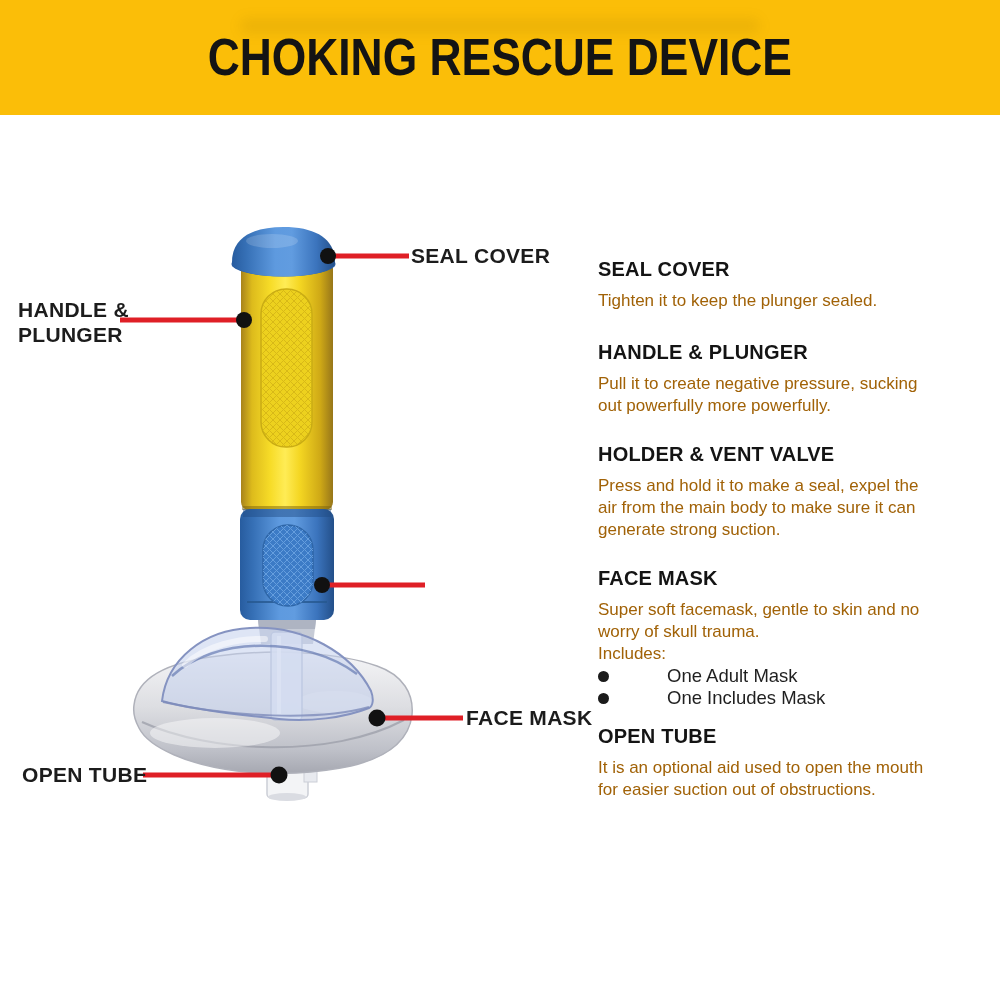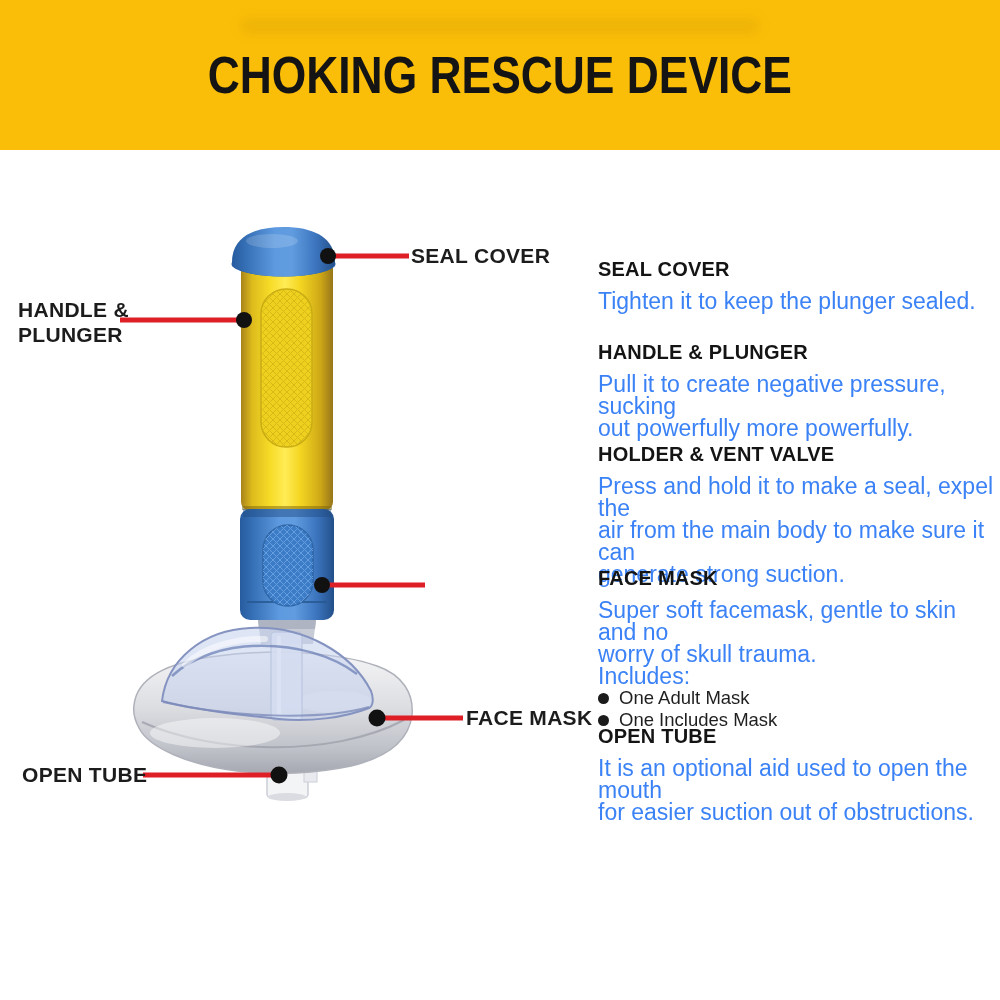--- a/index.html
+++ b/index.html
@@ -2,21 +2,21 @@
 <html style="--banner-yellow: #FBBE08; --title-black: #141414; --accent-red: #DF1F26; --text-black: #1F1F1F; --device-yellow: #F6D81F; --device-blue: #3D7CC4; --mask-silver: #C9CBD2; --dot-black: #111111;"><head>
 <meta charset="utf-8">
 <style>
   html,body{margin:0;padding:0;background:#ffffff;}
   .stage{
     position:relative;width:1000px;height:1000px;background:#ffffff;overflow:hidden;
     font-family:"Liberation Sans", sans-serif;color:var(--text-black,#1f1f1f);
   }
   
   .banner{
-    position:absolute;top:0;left:0;width:1000px;height:150px;
+    position:absolute;top:0;left:0;width:1000px;height:115px;
     background:var(--banner-yellow,#fbbe08);
     display:flex;align-items:center;justify-content:center;
   }
   .banner-shadow{
     position:absolute;top:18px;left:240px;width:520px;height:16px;
     background:rgba(120,90,0,0.10);filter:blur(6px);border-radius:8px;
   }
   .banner h1{
     margin:0;font-size:51px;font-weight:bold;letter-spacing:0px;
     color:var(--title-black,#141414);transform:scaleX(0.87);transform-origin:center;
@@ -34,25 +34,25 @@
   .co-holder{left:430px;top:562px;}
   .co-face{left:466px;top:705px;}
   .co-open{left:22px;top:762px;}
   
   .section{position:absolute;left:598px;width:396px;}
   .sec-1{top:258px;}.sec-2{top:341px;}.sec-3{top:443px;}.sec-4{top:567px;}.sec-5{top:725px;}
   .sec-h{
     margin:0 0 9px 0;font-size:20px;font-weight:bold;color:#141414;letter-spacing:0.2px;
   }
   .sec-b{
-    margin:0;font-size:23px;line-height:22px;color:#3b82f6;white-space:pre-line;
+    margin:0;font-size:17px;line-height:22px;color:#a16207;white-space:pre-line;
   }
   ul.bullets{margin:0;padding:0;list-style:none;}
   ul.bullets li{
-    font-size:18.5px;line-height:22px;display:flex;align-items:flex-end;
+    font-size:18.5px;line-height:22px;display:flex;align-items:flex-end;gap:48px;
   }
   .blt{
     display:inline-block;width:11px;height:11px;border-radius:50%;
     background:#1b1b1b;margin-right:10px;flex:0 0 auto;align-self:center;
   }
 </style>
 </head>
 <body>
 
 <div class="stage">

